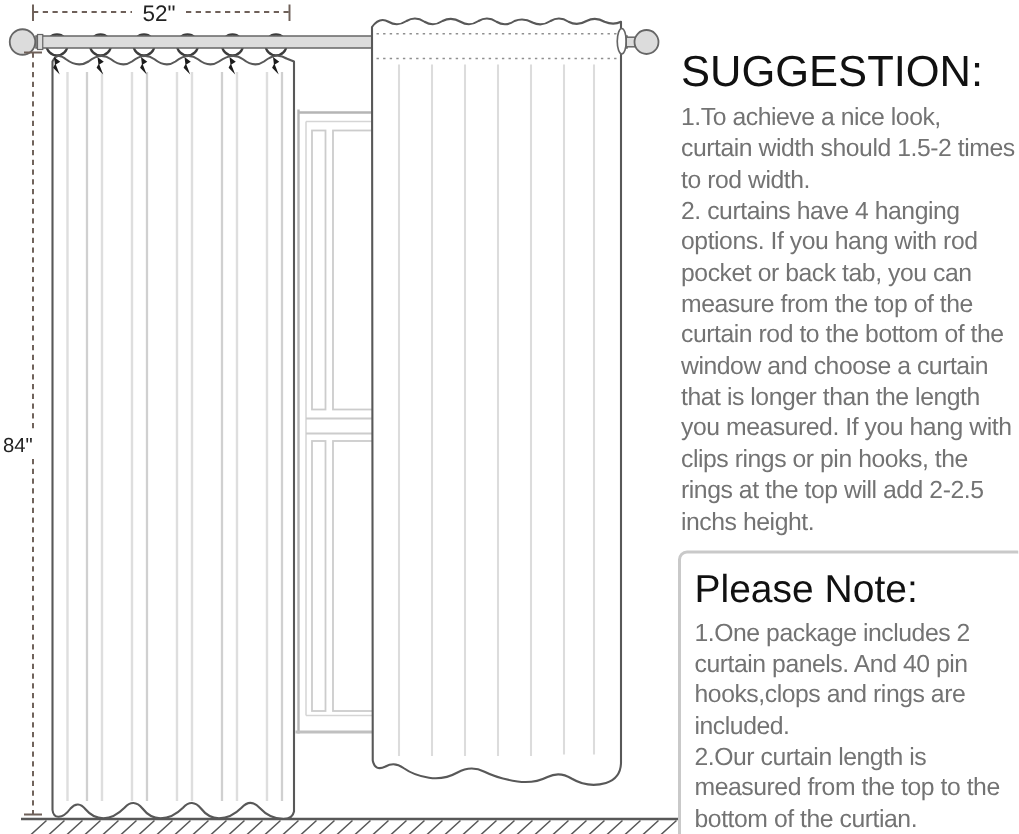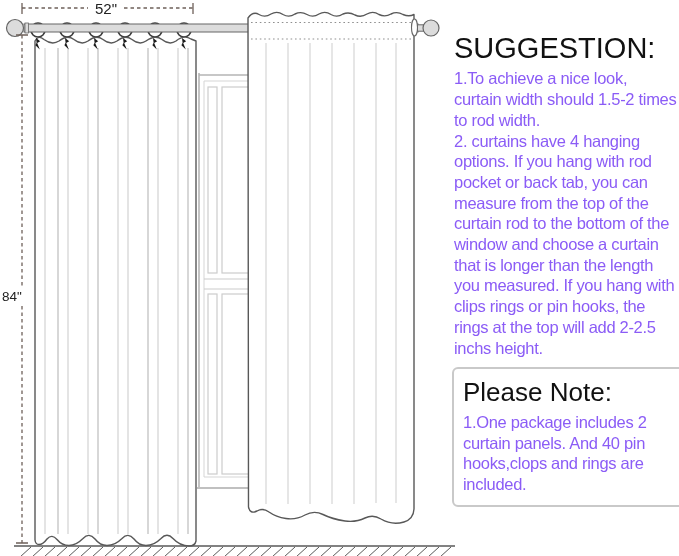--- a/index.html
+++ b/index.html
@@ -10,21 +10,21 @@
   .diagram-svg{position:absolute;left:0;top:0;}
   .right-col{position:absolute;left:452px;top:15px;width:226px;}
   .right-col h1{
     font-size:29px;font-weight:normal;line-height:1.05;margin:18px 0 5px 2px;
     letter-spacing:0px;color:#111;
   }
   .right-col h2{
     font-size:26px;font-weight:normal;line-height:1.1;margin:2px 0 5px 0;color:#111;
   }
   .body{
-    font-size:16.5px;line-height:20.7px;letter-spacing:-0.3px;margin:0 0 0 2px;color:#8b5cf6;
+    font-size:16.5px;line-height:20.7px;letter-spacing:-0.3px;margin:0 0 0 2px;color:#737373;
   }
   .note-box{
     box-sizing:border-box;width:232px;margin:9px 0 0 0;border:2.5px solid #c9c9c9;
     border-radius:6px;padding:7px 8px 10px 9px;background:#fff;
   }
   .note-box .body{margin-left:0;}
   svg text{font-family:"Liberation Sans", sans-serif;}
 </style>
 </head>
 <body>
@@ -128,16 +128,17 @@
   </svg>
 
   <div class="right-col">
     <h1>SUGGESTION:</h1>
     <p class="body">1.To achieve a nice look, curtain width should 1.5-2 times to rod width.</p>
     <p class="body">2. curtains have 4 hanging options. If you hang with rod pocket or back tab, you can measure from the top of the curtain rod to the bottom of the window and choose a curtain that is longer than the length you measured. If you hang with clips rings or pin hooks, the rings at the top will add 2-2.5 inchs height.</p>
 
     <div class="note-box">
       <h2>Please Note: </h2>
       <p class="body">1.One package includes 2 curtain panels. And 40 pin hooks,clops and rings are included.</p>
+      <p class="body">2.Our curtain length is measured from the top to the bottom of the curtian.</p>
     </div>
   </div>
 
 </div>
 
 </body></html>

